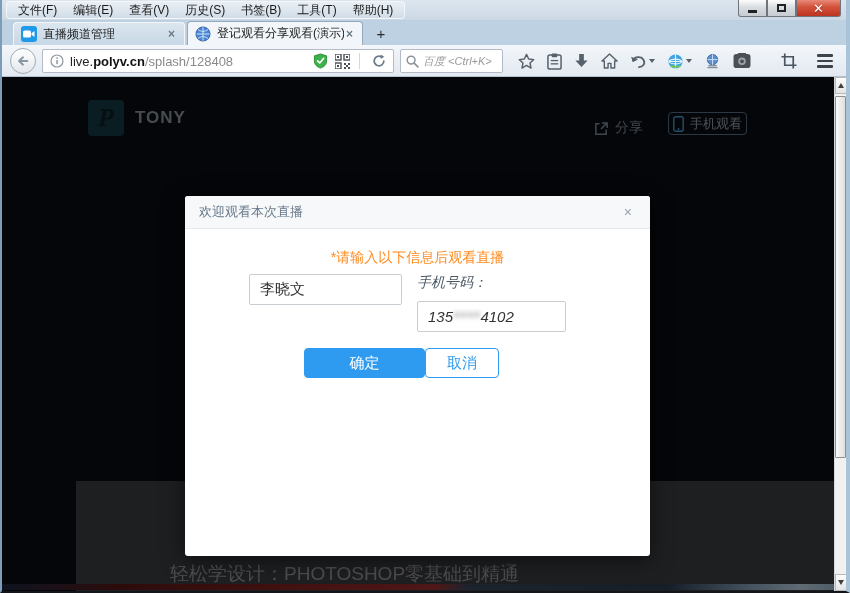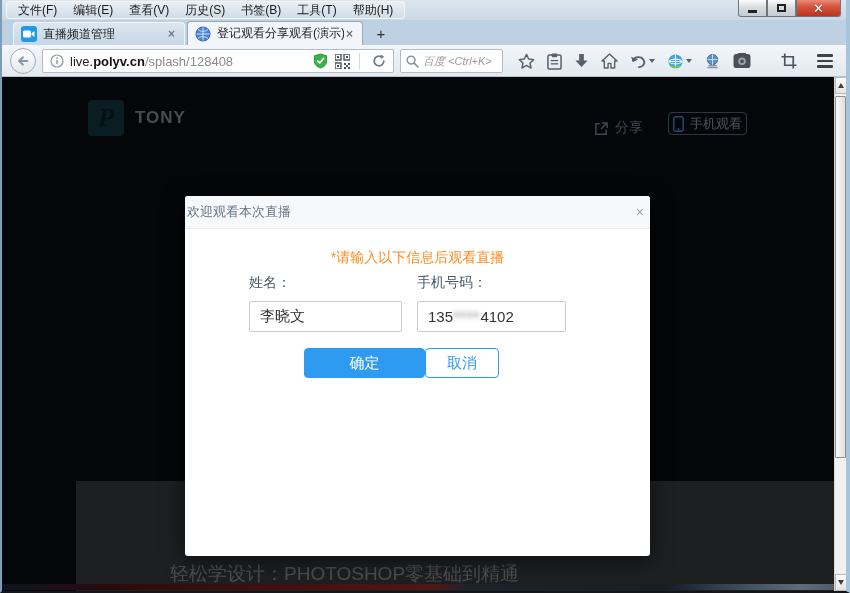--- a/index.html
+++ b/index.html
@@ -68,28 +68,28 @@
   .sb-btn { position:absolute; left:0; width:12px; height:17px; background:linear-gradient(#fefefe,#e3e3e3); border:1px solid #b9b9b9; display:flex; align-items:center; justify-content:center; }
   .sb-up { top:0; }
   .sb-down { bottom:0; }
   .tri-up { width:0; height:0; border-left:3px solid transparent; border-right:3px solid transparent; border-bottom:5px solid #3f3f3f; }
   .tri-down { width:0; height:0; border-left:3px solid transparent; border-right:3px solid transparent; border-top:5px solid #3f3f3f; }
   .sb-thumb { position:absolute; left:0; top:19px; width:11px; height:362px; background:linear-gradient(to right,#fbfbfb,#dedede); border:1px solid #8f8f8f; border-radius:1px; }
   
   .modal { position:absolute; left:183px; top:119px; width:465px; height:360px; background:#fff; border-radius:3px; z-index:10;
     box-shadow:0 4px 22px rgba(0,0,0,.55); }
   .modal-header { height:33px; background:#f7f8f9; border-bottom:1px solid #e7e9eb; border-radius:3px 3px 0 0;
-    display:flex; align-items:center; padding:0 2px; color:#66788a; font-size:13px; }
+    display:flex; align-items:center; padding:0 14px; color:#66788a; font-size:13px; }
   .modal-header .spacer { flex:1; }
   .modal-close { color:#97a2ad; font-size:14px; cursor:pointer; padding:2px 4px; }
   .modal-notice { margin-top:20px; text-align:center; color:#ff8a1e; font-size:14px; }
   .field { position:absolute; }
   .field-label { color:#4a5866; font-size:14px; margin-bottom:9px; }
   .field-name { left:64px; top:78px; width:153px; }
-  .field-phone { left:232px; top:78px; width:149px; }
+  .field-phone { left:232px; top:78px; width:149px;font-style:italic; }
   .text-input { width:100%; height:31px; border:1px solid #c8cdd2; border-radius:2px; background:#fff; font-size:15px; color:#333;
     padding:0 10px; font-family:"Liberation Sans","DejaVu Sans",sans-serif; display:flex; align-items:center; }
   input.text-input { outline:none; }
   .masked { filter:blur(2.5px); color:#666; letter-spacing:1px; }
   .btn { position:absolute; top:152px; height:30px; border-radius:4px; font-size:15px; text-align:center; line-height:28px; cursor:pointer; }
   .btn-ok { left:119px; width:121px; background:#2e9bf0; border:1px solid #2e9bf0; color:#fff; }
   .btn-cancel { left:240px; width:74px; background:#fff; border:1px solid #2e9bf0; color:#2e9bf0; }
   svg { display:block; }
 </style>
 </head>
@@ -298,21 +298,20 @@
 
     <div class="modal">
       <div class="modal-header">
         <span>欢迎观看本次直播</span>
         <span class="spacer"></span>
         <span class="modal-close">×</span>
       </div>
       <div class="modal-notice">*请输入以下信息后观看直播</div>
 
       <div class="field field-name">
-        <div class="field-label">姓名：</div>
         <input class="text-input" type="text" value="李晓文" style="">
       </div>
       <div class="field field-phone">
         <div class="field-label">手机号码：</div>
         <div class="text-input">
           <span>135</span>
             <span class="masked">****</span>
             <span>4102</span>
         </div>
       </div>

